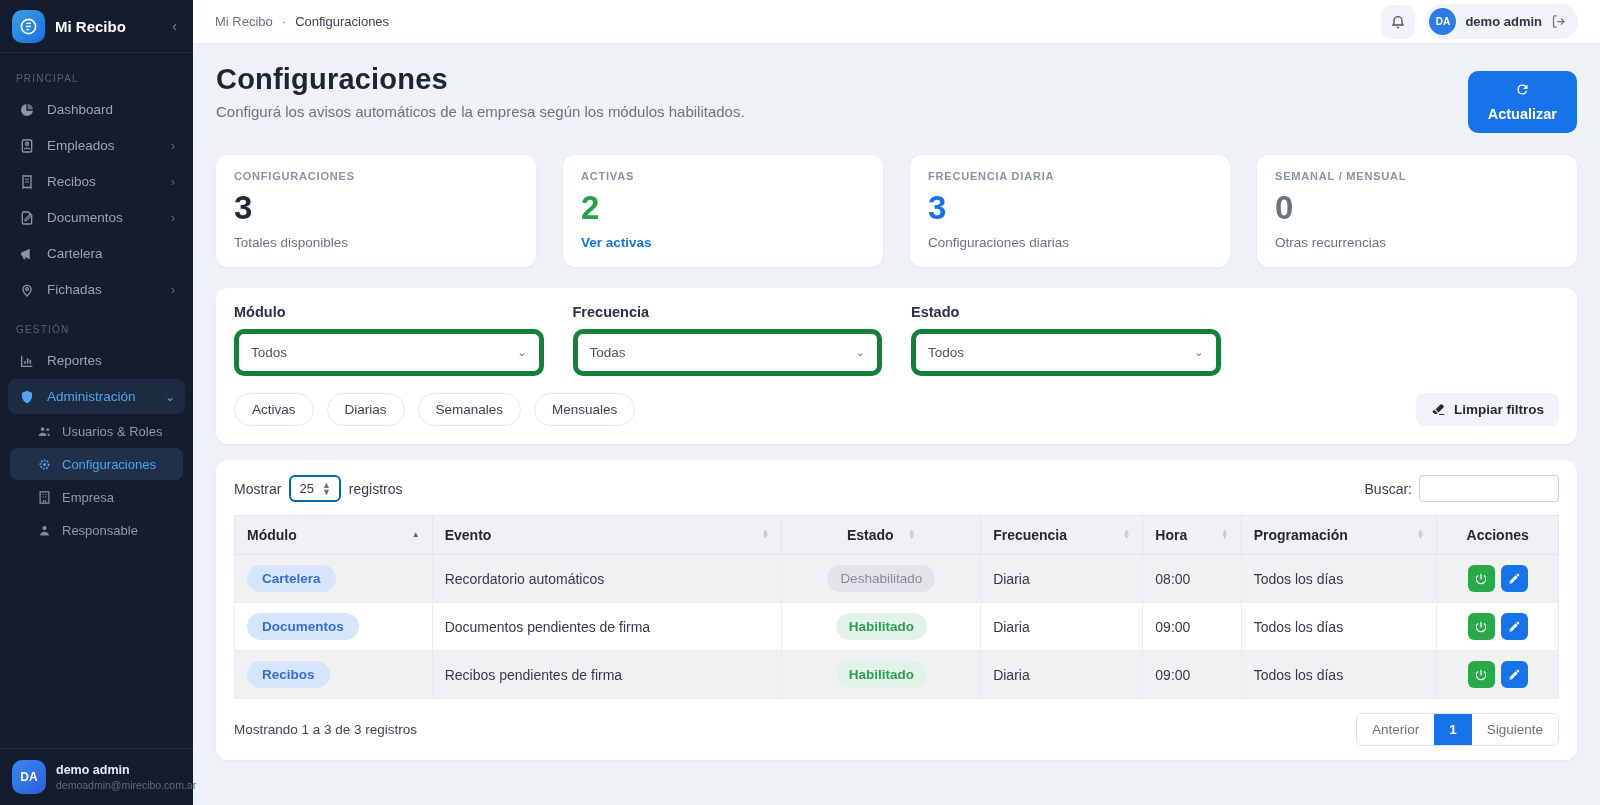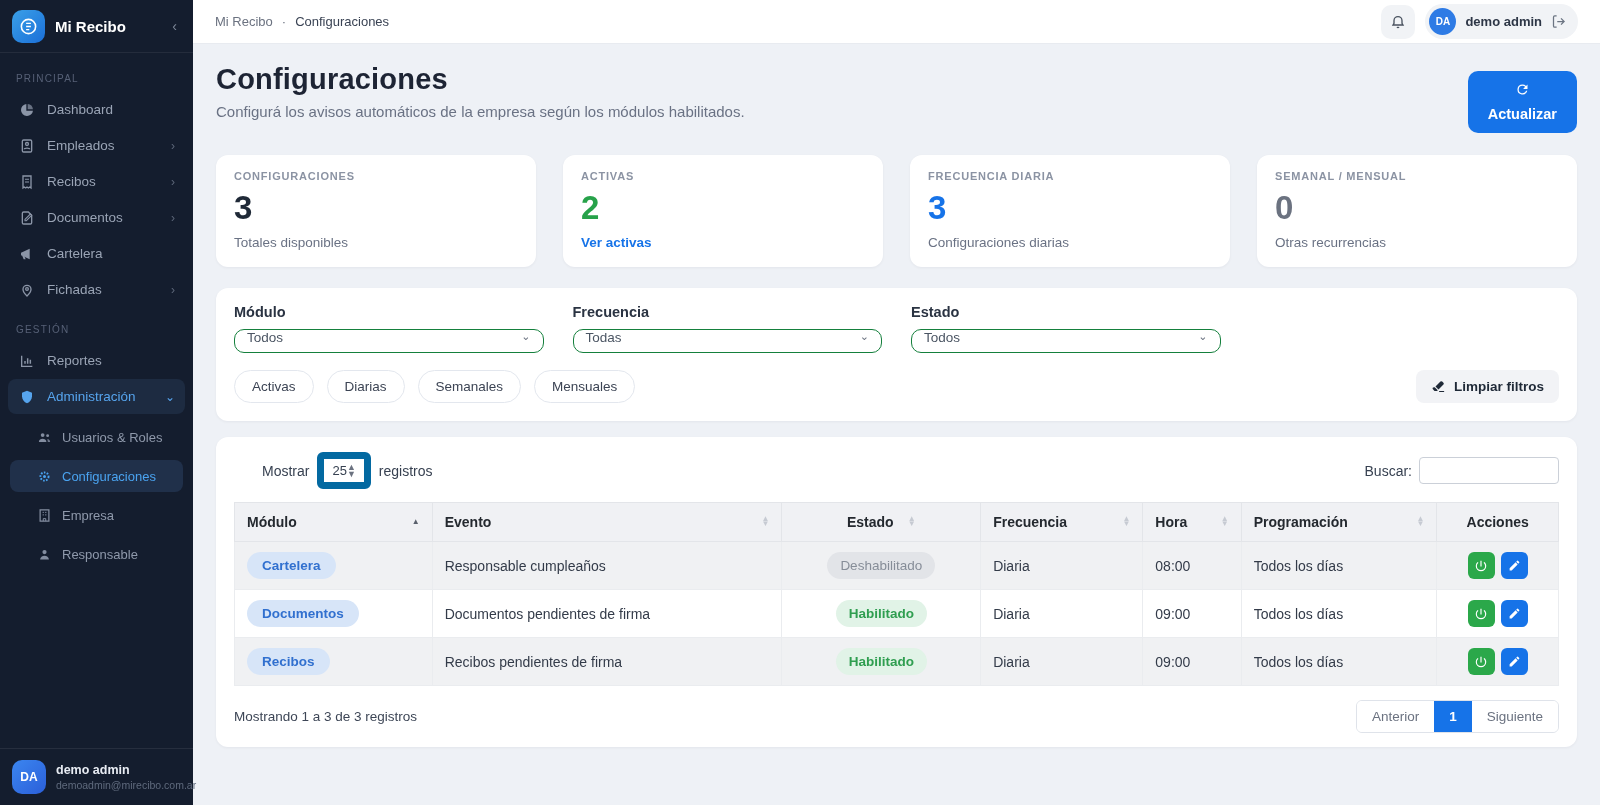--- a/index.html
+++ b/index.html
@@ -14,21 +14,21 @@
   .collapse { color:#7d8798; font-size:14px; cursor:pointer; padding-right:4px; }
   .side-divider { border-bottom:1px solid rgba(255,255,255,.07); }
   .nav { flex:1; overflow:hidden; padding-top:4px; }
   .sec-label { font-size:10px; letter-spacing:1.2px; color:#566076; padding:16px 0 7px 16px; text-transform:uppercase; }
   .nav-item { display:flex; align-items:center; gap:12px; padding:9px 10px; margin:1px 8px; border-radius:8px; font-size:13.5px; color:#9aa4b5; cursor:pointer; }
   .nav-item .ic { width:17px; height:17px; display:flex; align-items:center; justify-content:center; color:#8b95a7; flex:0 0 auto; }
   .nav-item .chev { margin-left:auto; color:#5c6678; font-size:12px; }
   .nav-item.active-parent { background:#1d2b41; color:#56a4ed; }
   .nav-item.active-parent .ic { color:#56a4ed; }
   .nav-item.active-parent .chev { color:#56a4ed; }
-  .sub-item { display:flex; align-items:center; gap:10px; padding:8px 10px 8px 26px; margin:7px 10px; border-radius:8px; font-size:13px; color:#8f99ab; cursor:pointer; }
+  .sub-item { display:flex; align-items:center; gap:10px; padding:8px 10px 8px 26px; margin:1px 10px; border-radius:8px; font-size:13px; color:#8f99ab; cursor:pointer; }
   .sub-item .ic { width:16px; height:16px; display:flex; align-items:center; justify-content:center; color:#838da0; flex:0 0 auto; }
   .sub-item.active { background:#20304a; color:#4aa3f0; }
   .sub-item.active .ic { color:#4aa3f0; }
   .side-user { border-top:1px solid rgba(255,255,255,.08); padding:11px 12px; display:flex; align-items:center; gap:10px; }
   .side-avatar { width:34px; height:34px; border-radius:10px; background:linear-gradient(135deg,#3b86f0,#2b5fd9); color:#fff; font-size:12px; font-weight:bold; display:flex; align-items:center; justify-content:center; flex:0 0 auto; }
   .side-user-name { color:#e8ecf3; font-size:12.5px; font-weight:bold; }
   .side-user-mail { color:#5f6a7d; font-size:10.5px; margin-top:2px; }
 
   
   .main { flex:1; display:flex; flex-direction:column; min-width:0; }
@@ -54,32 +54,32 @@
   .card-label { font-size:11px; letter-spacing:.8px; color:#8b93a3; text-transform:uppercase; font-weight:bold; }
   .card-value { font-size:33px; font-weight:bold; margin-top:8px; line-height:1.1; }
   .cv-dark { color:#1f2937; } .cv-green { color:#27a24a; } .cv-blue { color:#1673e8; } .cv-gray { color:#6b7280; }
   .card-caption { font-size:13.5px; color:#6a7284; margin-top:9px; }
   .card-caption.link { color:#1673e8; font-weight:bold; cursor:pointer; }
 
   
   .filter-card { background:#fff; border-radius:12px; padding:16px 18px 18px 18px; margin-top:21px; box-shadow:0 1px 3px rgba(16,24,40,.05); }
   .filter-grid { display:grid; grid-template-columns:repeat(4,1fr); gap:29px; }
   .f-label { font-size:14.5px; font-weight:bold; color:#2a3342; margin-bottom:9px; }
-  .f-select { border:1px solid #15803d; border-radius:10px; height:24px; padding:0 12px; font-size:13.5px; color:#4b5563; display:flex; cursor:pointer; background:#fff; }
+  .f-select { border:5px solid #15803d; border-radius:10px; height:47px; padding:0 12px; font-size:13.5px; color:#4b5563; display:flex; align-items:center; cursor:pointer; background:#fff; }
   .f-select .sel-chev { margin-left:auto; color:#6b7280; font-size:11px; }
   .f-input { border:1px solid #dfe3ea; border-radius:10px; height:31px; padding:0 12px; font-size:13.5px; color:#4b5563; width:100%; font-family:inherit; outline:none; }
   .f-input::placeholder { color:#9aa3b2; }
   .filter-row2 { display:flex; align-items:center; gap:13px; margin-top:17px; }
   .pill { border:1px solid #e3e7ee; background:#fff; border-radius:999px; padding:8px 17px; font-size:13.5px; color:#3c4454; cursor:pointer; font-family:inherit; }
   .clear-btn { margin-left:auto; background:#f2f3f6; border:none; border-radius:8px; padding:9px 15px; font-size:13.5px; font-weight:bold; color:#1f2937; display:flex; align-items:center; gap:8px; cursor:pointer; font-family:inherit; }
 
   
   .table-card { background:#fff; border-radius:12px; padding:15px 18px 14px 18px; margin-top:16px; box-shadow:0 1px 3px rgba(16,24,40,.05); }
-  .table-top { display:flex; align-items:center; font-size:14px; color:#374151;margin-left:28px; }
-  .len-select { border:7px solid #0369a1; border-radius:6px; padding:4px 8px; margin:0 8px; font-size:13px; color:#374151; display:flex; align-items:center; cursor:pointer; }
+  .table-top { display:flex; align-items:center; font-size:14px; color:#374151; }
+  .len-select { border:2px solid #0369a1; border-radius:6px; padding:4px 8px; margin:0 8px; font-size:13px; color:#374151; display:flex; align-items:center; gap:8px; cursor:pointer; }
   .len-select .spin { font-size:9px; color:#6b7280; line-height:.8; display:flex; flex-direction:column; }
   .tbl-search { margin-left:auto; display:flex; align-items:center; gap:7px; }
   .tbl-search input { border:1px solid #cbd0d8; border-radius:4px; height:27px; width:140px; padding:0 8px; font-family:inherit; outline:none; }
 
   table.data { width:100%; border-collapse:collapse; margin-top:13px; font-size:14px; table-layout:fixed; }
   table.data th { background:#f0f1f4; border:1px solid #e3e5e9; padding:11px 12px; text-align:left; font-weight:bold; color:#24292f; font-size:14px; }
   table.data th.center, table.data td.center { text-align:center; }
   table.data td { border:1px solid #eaecef; padding:10px 12px; color:#333b49; }
   tr.stripe td { background:#f0f1f3; }
   .th-inner { display:flex; align-items:center; }
@@ -448,21 +448,21 @@
               <th class="center">
                   <span class="th-inner center-inner">
                     <span>Acciones</span>
                   </span>
                 </th>
             </tr>
           </thead>
           <tbody>
             <tr class="stripe">
               <td><span class="mod-badge">Cartelera</span></td>
-              <td>Responsable cumpleaños</td>
+              <td>Recordatorio automáticos</td>
               <td class="center"><span class="status disabled">Deshabilitado</span></td>
               <td>Diaria</td>
               <td>08:00</td>
               <td>Todos los días</td>
               <td class="center">
                 <button class="act-btn act-green">
                     <svg width="14" height="14" viewBox="0 0 24 24" fill="#fff">
                       <path d="M13 3h-2v10h2V3zm4.83 2.17l-1.42 1.42A6.93 6.93 0 0 1 19 12a7 7 0 1 1-14 0c0-2.05.88-3.9 2.58-5.42L6.17 5.17A8.93 8.93 0 0 0 3 12a9 9 0 1 0 18 0c0-2.74-1.23-5.18-3.17-6.83z"></path>
                     </svg>
                   </button><button class="act-btn act-blue">

